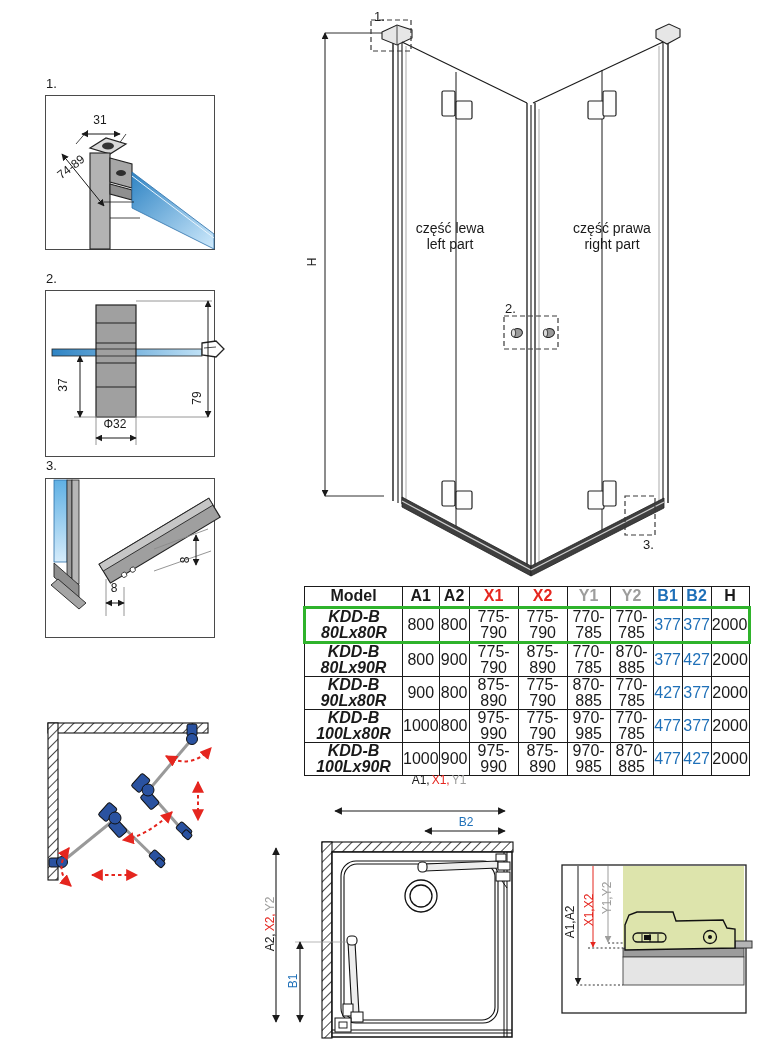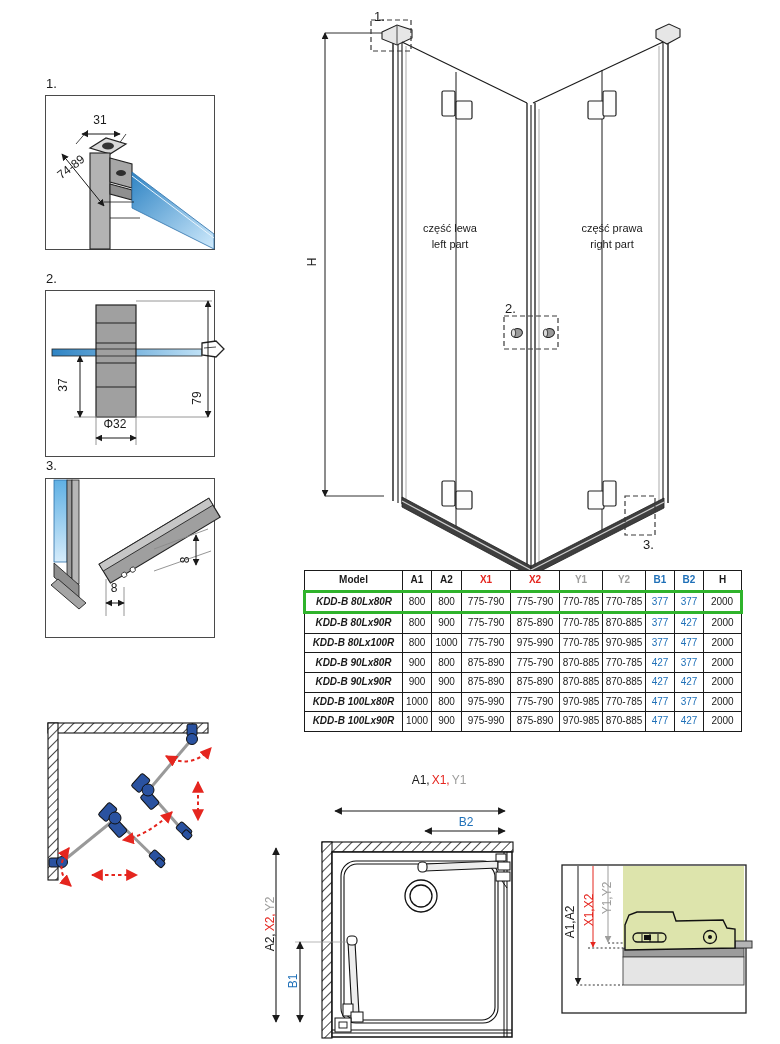--- a/index.html
+++ b/index.html
@@ -8,25 +8,25 @@
   svg{position:absolute;overflow:visible;}
   .lbl{position:absolute;font-size:13px;color:#1a1a1a;white-space:nowrap;line-height:1;}
   .dim{position:absolute;font-size:12px;color:#1a1a1a;white-space:nowrap;line-height:1;}
   .ctr{transform:translate(-50%,-50%);}
   .rot90{transform:translate(-50%,-50%) rotate(-90deg);}
   .rot38{transform:translate(-50%,-50%) rotate(-38deg);}
   .c-red{color:var(--accent-red);}
   .c-gray{color:var(--accent-gray);}
   .c-blue{color:var(--accent-blue);}
   .detail-box{position:absolute;border:1.3px solid #4a4a4a;background:#fff;}
-  .partname{position:absolute;text-align:center;font-size:11px;line-height:16px;transform:translateX(-50%);}
+  .partname{position:absolute;text-align:center;font-size:14px;line-height:16px;transform:translateX(-50%);}
   .partname span{display:block;}
   .dimlabel span{margin-right:2px;}
-  #dims-table{position:absolute;left:303px;top:570px;border-collapse:collapse;table-layout:fixed;
-              font-size:10px;background:#fff;border:1.5px solid #1a1a1a;}
+  #dims-table{position:absolute;left:303px;top:586px;border-collapse:collapse;table-layout:fixed;
+              font-size:16px;background:#fff;border:1.5px solid #1a1a1a;}
   #dims-table th,#dims-table td{border:1px solid #1a1a1a;text-align:center;padding:0;height:18.6px;
               line-height:1;font-family:"Liberation Sans",sans-serif;}
   #dims-table th{font-weight:bold;}
   #dims-table td.model{font-weight:bold;font-style:italic;}
   #dims-table tr.hl td{border-top:3px solid var(--highlight-green);border-bottom:3px solid var(--highlight-green);}
   #dims-table tr.hl td:first-child{border-left:3px solid var(--highlight-green);}
   #dims-table tr.hl td:last-child{border-right:3px solid var(--highlight-green);}
 </style>
 </head>
 <body>
@@ -242,53 +242,29 @@
           <td style="color: rgb(26, 26, 26);">900</td>
           <td style="color: rgb(26, 26, 26);">775-790</td>
           <td style="color: rgb(26, 26, 26);">875-890</td>
           <td style="color: rgb(26, 26, 26);">770-785</td>
           <td style="color: rgb(26, 26, 26);">870-885</td>
           <td style="color: rgb(31, 112, 184);">377</td>
           <td style="color: rgb(31, 112, 184);">427</td>
           <td style="color: rgb(26, 26, 26);">2000</td>
         </tr>
         <tr>
-          <td class="model" style="color: rgb(26, 26, 26);">KDD-B 80Lx100R</td>
-          <td style="color: rgb(26, 26, 26);">800</td>
-          <td style="color: rgb(26, 26, 26);">1000</td>
-          <td style="color: rgb(26, 26, 26);">775-790</td>
-          <td style="color: rgb(26, 26, 26);">975-990</td>
-          <td style="color: rgb(26, 26, 26);">770-785</td>
-          <td style="color: rgb(26, 26, 26);">970-985</td>
-          <td style="color: rgb(31, 112, 184);">377</td>
-          <td style="color: rgb(31, 112, 184);">477</td>
-          <td style="color: rgb(26, 26, 26);">2000</td>
-        </tr>
-        <tr>
           <td class="model" style="color: rgb(26, 26, 26);">KDD-B 90Lx80R</td>
           <td style="color: rgb(26, 26, 26);">900</td>
           <td style="color: rgb(26, 26, 26);">800</td>
           <td style="color: rgb(26, 26, 26);">875-890</td>
           <td style="color: rgb(26, 26, 26);">775-790</td>
           <td style="color: rgb(26, 26, 26);">870-885</td>
           <td style="color: rgb(26, 26, 26);">770-785</td>
           <td style="color: rgb(31, 112, 184);">427</td>
           <td style="color: rgb(31, 112, 184);">377</td>
-          <td style="color: rgb(26, 26, 26);">2000</td>
-        </tr>
-        <tr>
-          <td class="model" style="color: rgb(26, 26, 26);">KDD-B 90Lx90R</td>
-          <td style="color: rgb(26, 26, 26);">900</td>
-          <td style="color: rgb(26, 26, 26);">900</td>
-          <td style="color: rgb(26, 26, 26);">875-890</td>
-          <td style="color: rgb(26, 26, 26);">875-890</td>
-          <td style="color: rgb(26, 26, 26);">870-885</td>
-          <td style="color: rgb(26, 26, 26);">870-885</td>
-          <td style="color: rgb(31, 112, 184);">427</td>
-          <td style="color: rgb(31, 112, 184);">427</td>
           <td style="color: rgb(26, 26, 26);">2000</td>
         </tr>
         <tr>
           <td class="model" style="color: rgb(26, 26, 26);">KDD-B 100Lx80R</td>
           <td style="color: rgb(26, 26, 26);">1000</td>
           <td style="color: rgb(26, 26, 26);">800</td>
           <td style="color: rgb(26, 26, 26);">975-990</td>
           <td style="color: rgb(26, 26, 26);">775-790</td>
           <td style="color: rgb(26, 26, 26);">970-985</td>
           <td style="color: rgb(26, 26, 26);">770-785</td>

